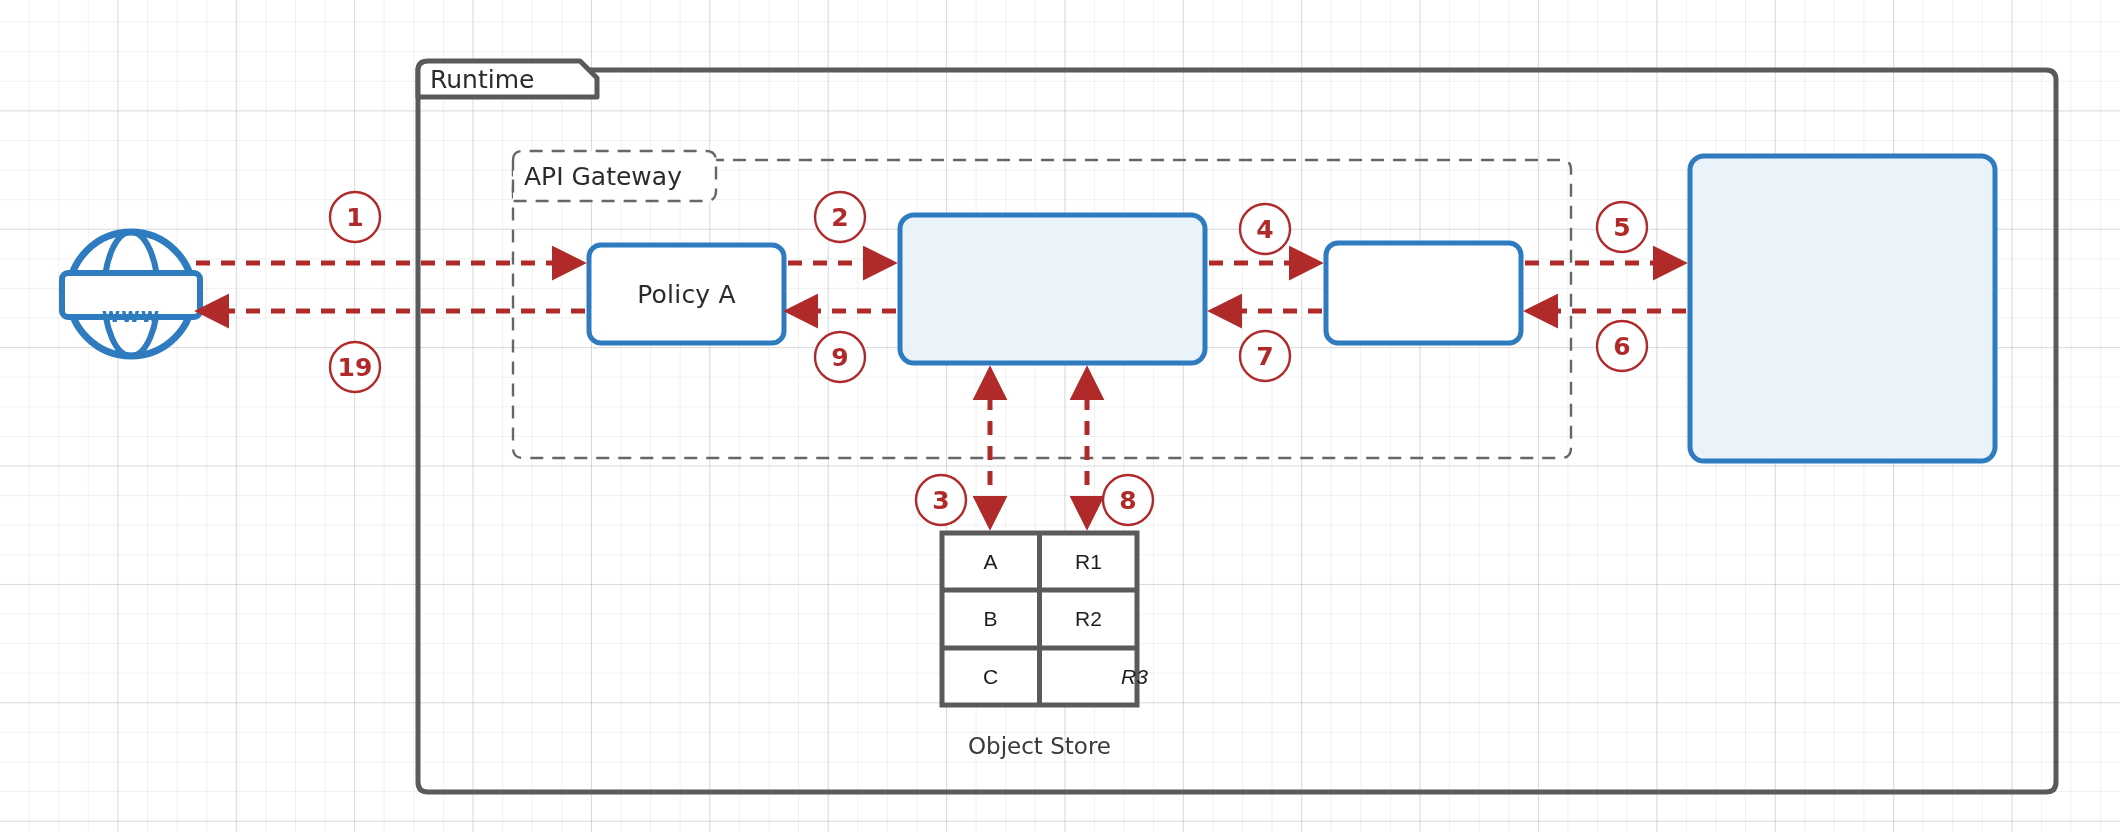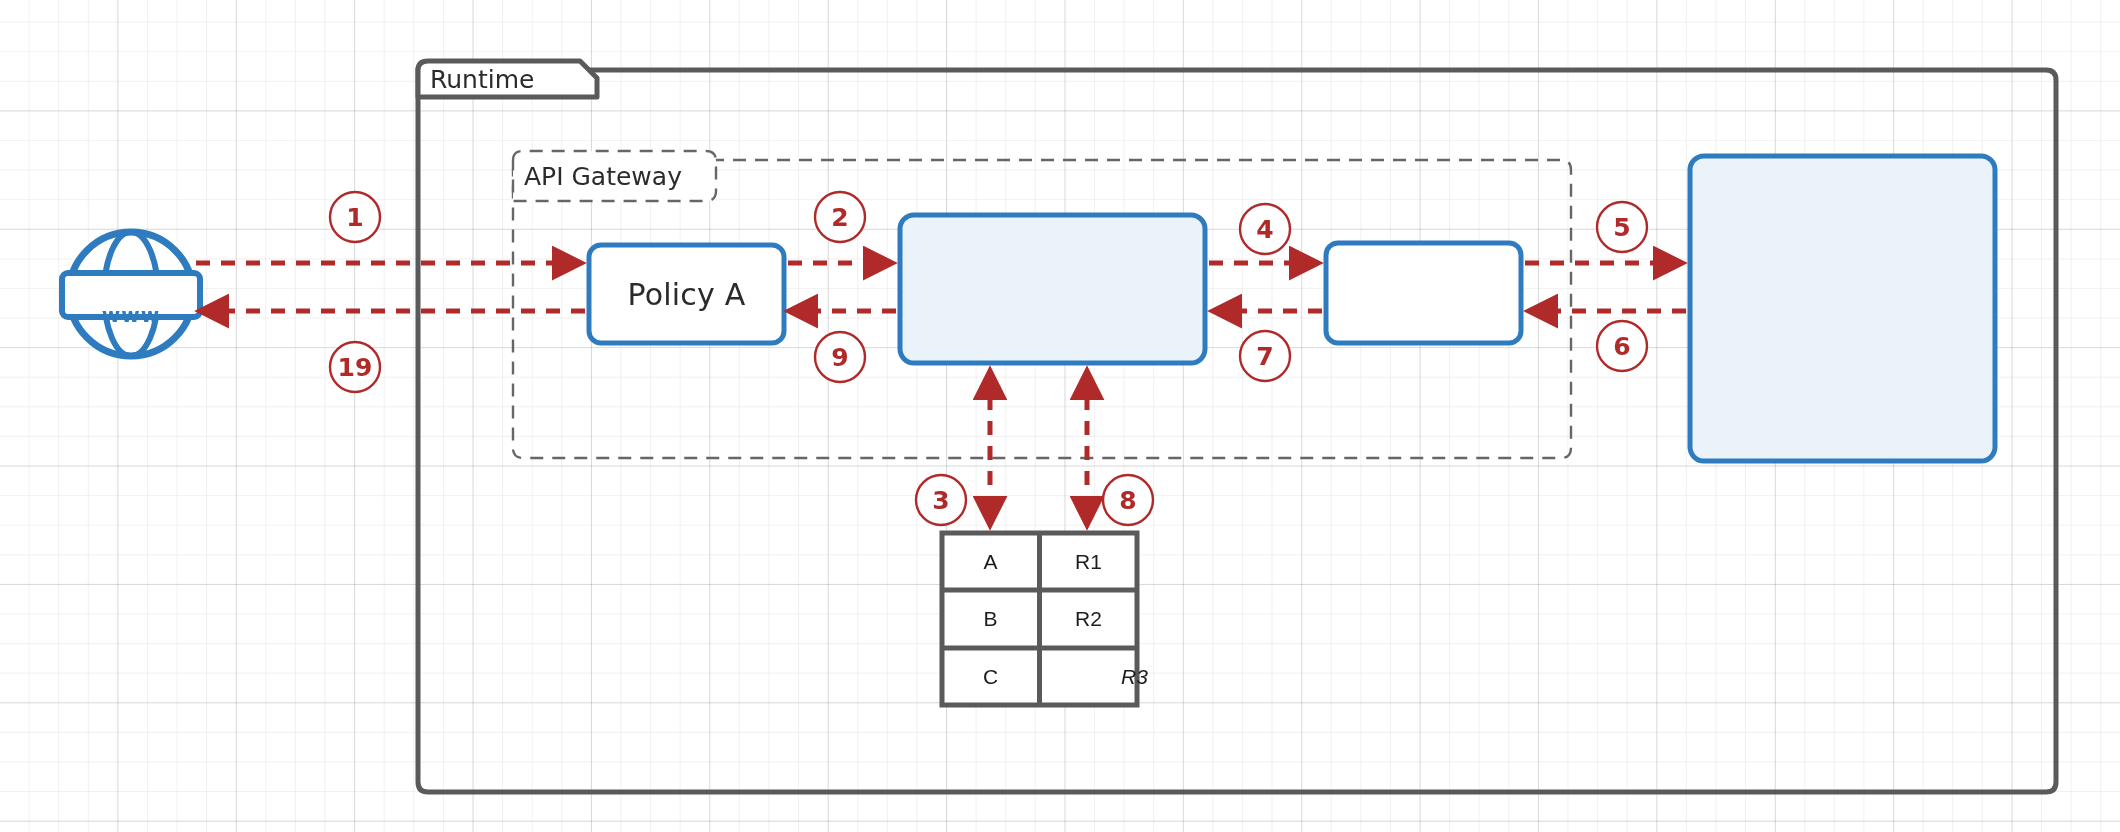--- a/index.html
+++ b/index.html
@@ -37,21 +37,21 @@
   }
   .html-label {
     position: absolute;
     display: flex;
     align-items: center;
     justify-content: center;
     color: #2b2b2b;
     white-space: nowrap;
     pointer-events: none;
   }
-  .box-label   { font-size: 30px; font-family: "DejaVu Sans", sans-serif; font-weight: 400; letter-spacing: 0.2px; }
+  .box-label   { font-size: 25px; font-family: "DejaVu Sans", sans-serif; font-weight: 400; letter-spacing: 0.2px; }
   .tab-label   { font-size: 25px; font-family: "DejaVu Sans", sans-serif; font-weight: 400; }
   .cell-label  { font-size: 21px; font-family: "Liberation Sans", sans-serif; color: #1d1d1d; }
   .store-label { font-size: 23px; font-family: "DejaVu Sans", sans-serif; color: #3a3a3a; }
   .step-num    { font-size: 25px; font-family: "DejaVu Sans", sans-serif; font-weight: 700; color: #b02a2a; }
   .www-label   { font-size: 20px; font-family: "DejaVu Sans", sans-serif; font-weight: 700; color: #2e7cbf; letter-spacing: 1px; margin-top: 20px; }
 </style>
 </head>
 <body>
 
 <div id="canvas">
@@ -174,20 +174,21 @@
 
   <div class="html-label cell-label" style="left:942px; top:533px; width:97px; height:57px;">A</div>
   <div class="html-label cell-label" style="left:1040px; top:533px; width:97px; height:57px;">R1</div>
 
   <div class="html-label cell-label" style="left:942px; top:590px; width:97px; height:58px;">B</div>
   <div class="html-label cell-label" style="left:1040px; top:590px; width:97px; height:58px;">R2</div>
 
   <div class="html-label cell-label" style="left:942px; top:648px; width:97px; height:57px;">C</div>
   <div class="html-label cell-label" style="left:1086px; top:648px; width:97px; height:57px;font-style:italic;">R3</div>
 
+  <div class="html-label store-label" style="left:922px; top:730px; width:235px; height:32px;">Object Store</div>
 
   <div class="html-label step-num" style="left:330px;  top:192px; width:50px; height:50px;">1</div>
   <div class="html-label step-num" style="left:330px;  top:342px; width:50px; height:50px;">19</div>
   <div class="html-label step-num" style="left:815px;  top:192px; width:50px; height:50px;">2</div>
   <div class="html-label step-num" style="left:815px;  top:332px; width:50px; height:50px;">9</div>
   <div class="html-label step-num" style="left:916px;  top:475px; width:50px; height:50px;">3</div>
   <div class="html-label step-num" style="left:1103px; top:475px; width:50px; height:50px;">8</div>
   <div class="html-label step-num" style="left:1240px; top:204px; width:50px; height:50px;">4</div>
   <div class="html-label step-num" style="left:1240px; top:331px; width:50px; height:50px;">7</div>
   <div class="html-label step-num" style="left:1597px; top:202px; width:50px; height:50px;">5</div>

